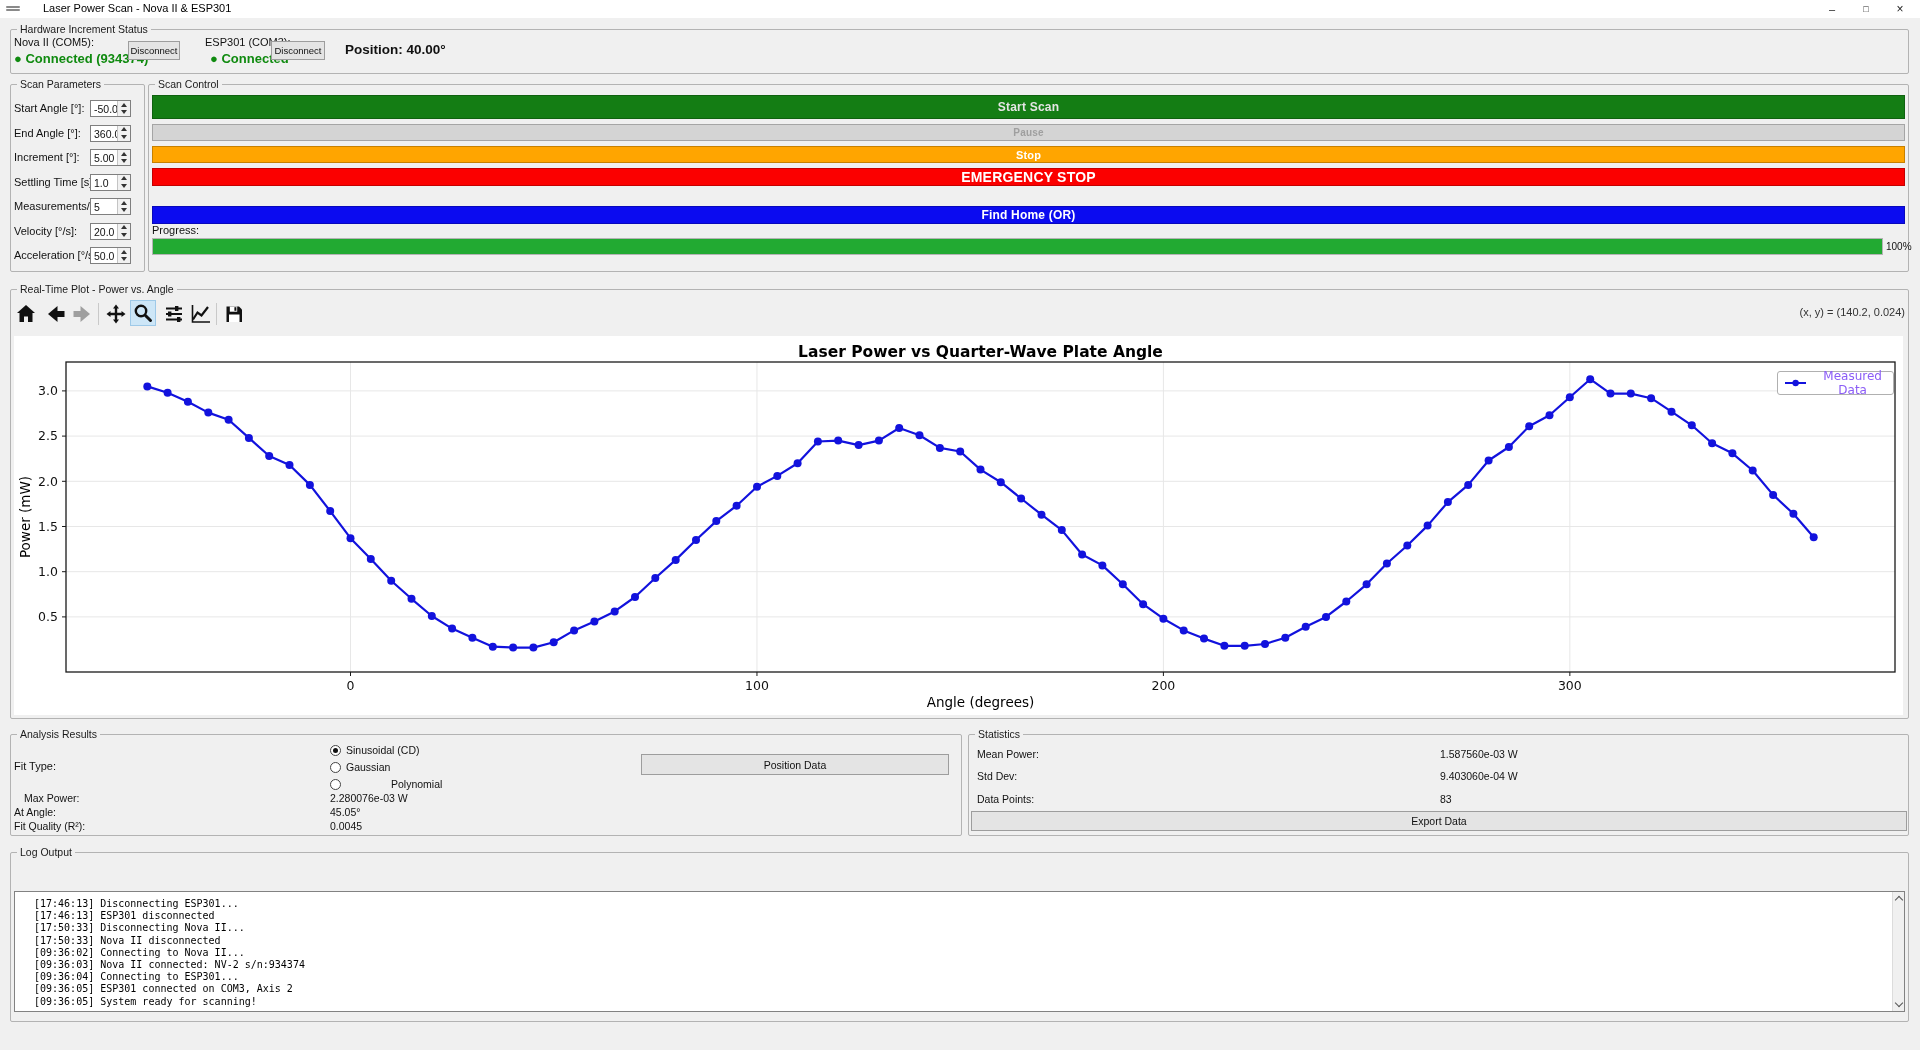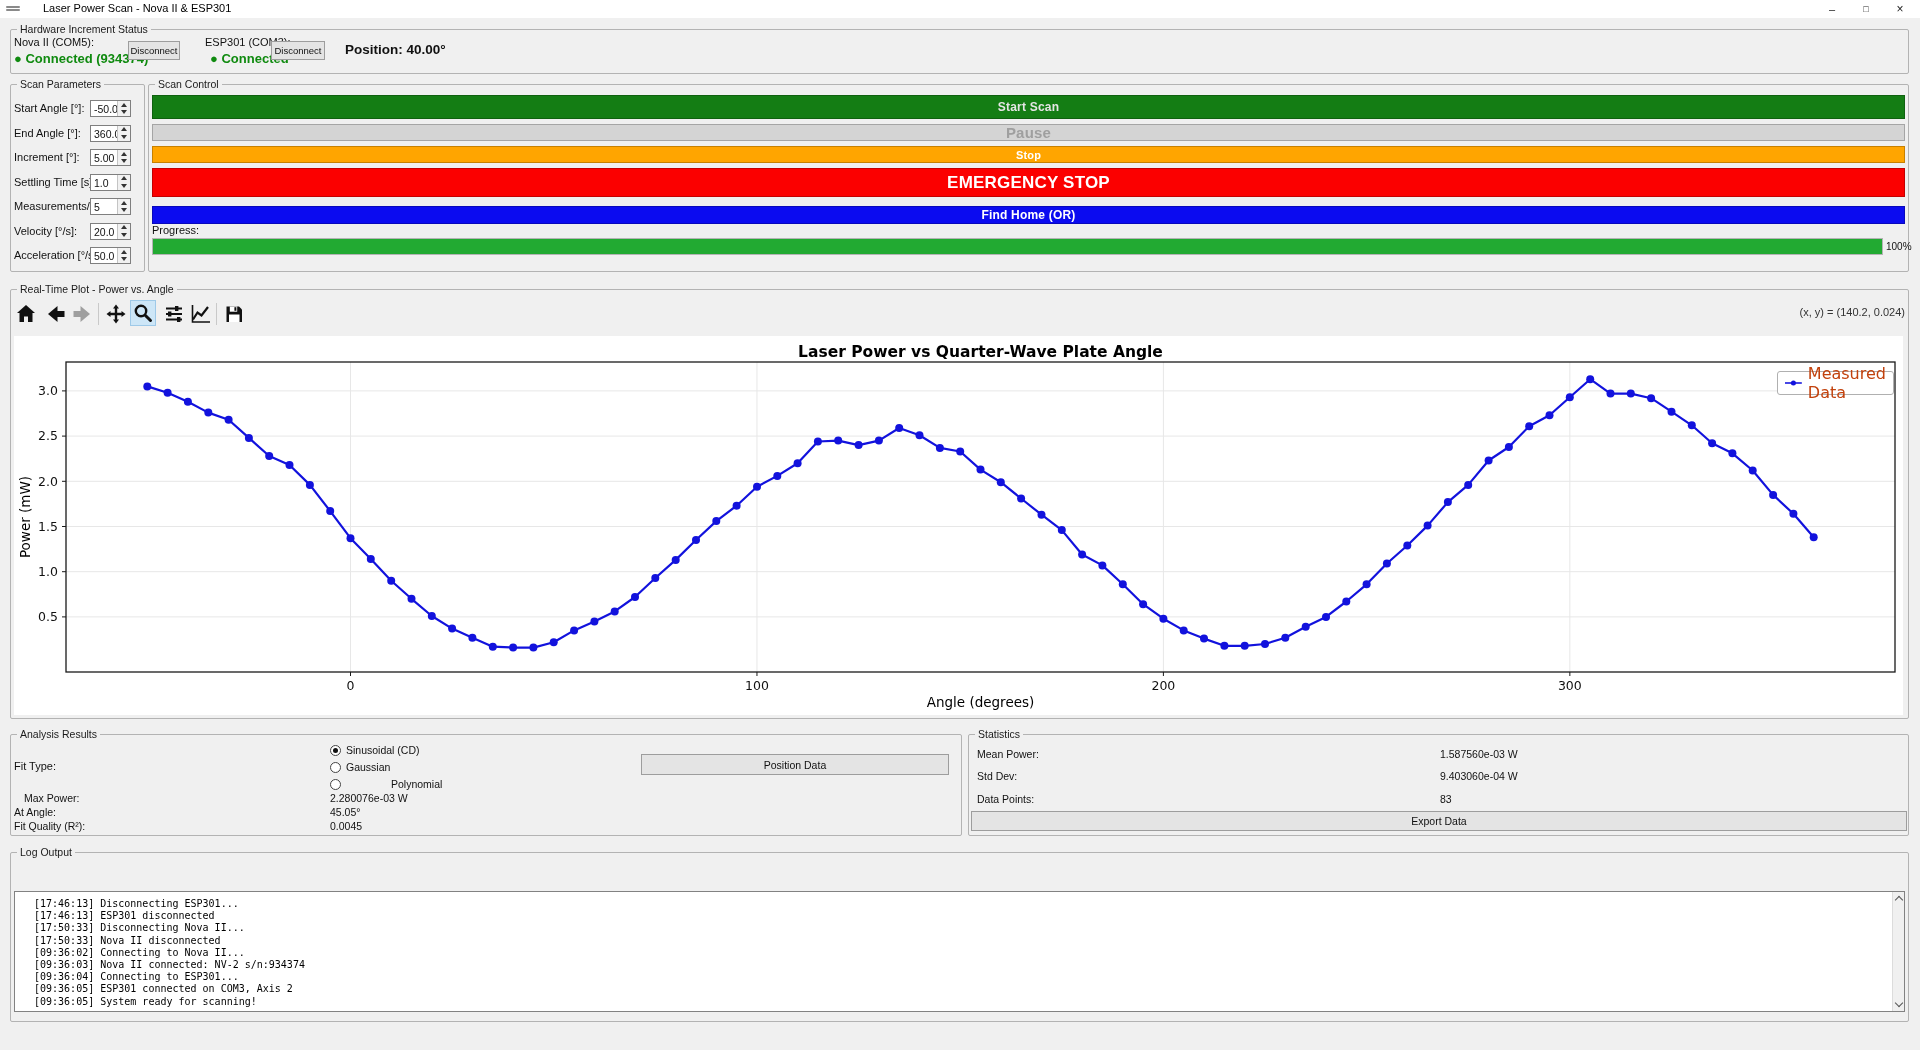--- a/index.html
+++ b/index.html
@@ -59,21 +59,21 @@
   #figure{position:absolute;left:14px;top:336px;width:1889px;height:379px;background:#fff;}
   #chart-title{position:absolute;left:66px;top:343px;width:1829px;text-align:center;
                font-family:"DejaVu Sans",sans-serif;font-size:15.5px;font-weight:bold;color:#000;}
   #chart-xlabel{position:absolute;left:66px;top:694px;width:1829px;text-align:center;
                 font-family:"DejaVu Sans",sans-serif;font-size:13.5px;color:#000;}
   #chart-ylabel{position:absolute;left:25px;top:517px;transform:translate(-50%,-50%) rotate(-90deg);
                 font-family:"DejaVu Sans",sans-serif;font-size:13.5px;color:#000;white-space:nowrap;}
   #legend{position:absolute;left:1777px;top:371px;width:117px;height:24px;background:#fff;
           border:1px solid #b0b0b0;border-radius:3px;display:flex;align-items:center;padding-left:7px;
           box-sizing:border-box;}
-  #legend-label{font-family:"DejaVu Sans",sans-serif;font-size:16px;color:#c2410c;margin-left:6px;}
+  #legend-label{font-family:"DejaVu Sans",sans-serif;font-size:12px;color:#8b5cf6;margin-left:6px;text-align:center;}
   
   .radio{position:absolute;left:330px;width:11px;height:11px;border:1px solid #444;
          border-radius:50%;background:#fff;box-sizing:border-box;}
   .radio.sel::after{content:'';display:block;width:5px;height:5px;border-radius:50%;
                     background:#111;margin:2px;}
   .radio-lbl{position:absolute;left:346px;font-size:10.5px;white-space:nowrap;}
   #btn-analyze{left:641px;top:754px;width:306px;height:19px;font-size:10.5px;}
   #btn-export{left:971px;top:811px;width:934px;height:18px;font-size:10.5px;}
   .kv-label{position:absolute;font-size:10.5px;white-space:nowrap;}
   .kv-value{position:absolute;font-size:10.5px;white-space:nowrap;}
@@ -438,23 +438,23 @@
       <div class="spinarr">
         <div>
           <div class="tri-up"></div>
         </div>
         <div>
           <div class="tri-down"></div>
         </div>
       </div>
     </div>
     <div class="ctrlbtn" style="top: 95px; height: 24px; font-size: 12px; background: rgb(20, 125, 20); color: #e5e5e5;">Start Scan</div>
-    <div class="ctrlbtn" style="top: 124px; height: 17px; font-size: 15px; background: rgb(212, 212, 212); color: rgb(159, 159, 159);">Pause</div>
+    <div class="ctrlbtn" style="top: 124px; height: 17px; font-size: 10px; background: rgb(212, 212, 212); color: rgb(159, 159, 159);">Pause</div>
     <div class="ctrlbtn" style="top: 146px; height: 17px; font-size: 11px; background: rgb(255, 165, 0); color: rgb(255, 255, 255);">Stop</div>
-    <div class="ctrlbtn" style="top: 168px; height: 29px; font-size: 17px; background: rgb(251, 0, 0); color: rgb(255, 255, 255);">EMERGENCY STOP</div>
+    <div class="ctrlbtn" style="top: 168px; height: 18px; font-size: 14px; background: rgb(251, 0, 0); color: rgb(255, 255, 255);">EMERGENCY STOP</div>
     <div class="ctrlbtn" style="top: 206px; height: 18px; font-size: 12px; background: rgb(11, 11, 240); color: rgb(255, 255, 255);">Find Home (OR)</div>
     <div class="radio sel" style="top: 745px;"></div>
     <div class="radio-lbl" style="top: 744px;">Sinusoidal (CD)</div>
     <div class="radio" style="top: 762.2px;"></div>
     <div class="radio-lbl" style="top: 761.2px;">Gaussian</div>
     <div class="radio" style="top: 779.4px;"></div>
     <div class="radio-lbl" style="top: 778.4px; padding-left: 45px;">Polynomial</div>
     <div class="kv-label" style="left: 24px; top: 792px;">Max Power:</div>
     <div class="kv-value" style="left: 330px; top: 792px;">2.280076e-03 W</div>
     <div class="kv-label" style="left: 14px; top: 805.8px;">At Angle:</div>

